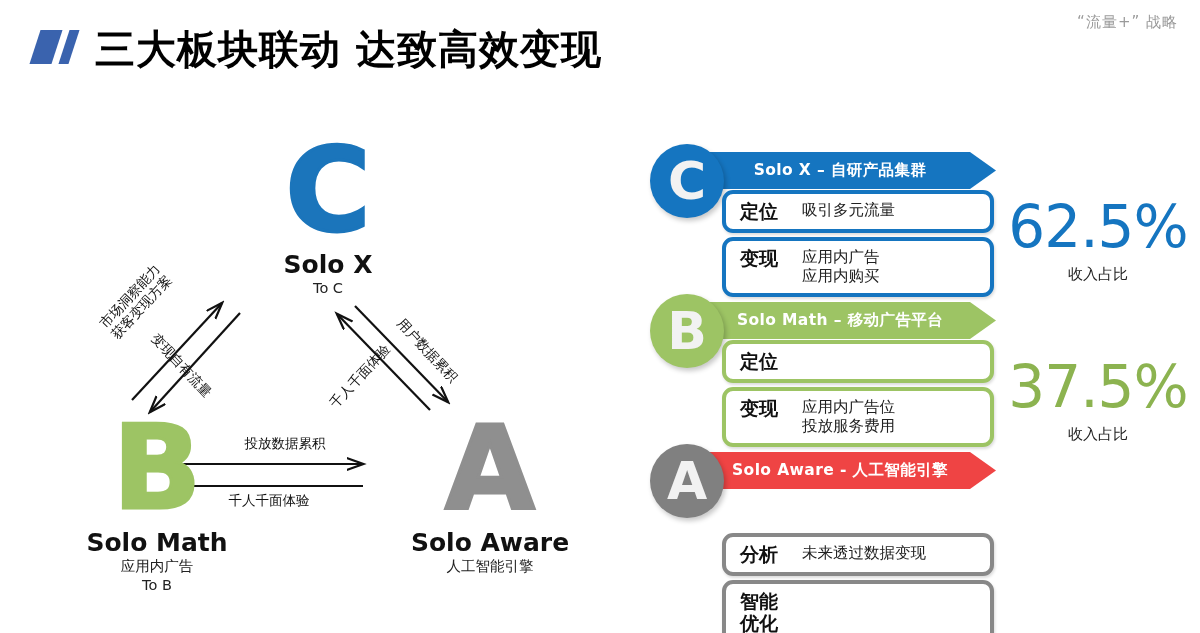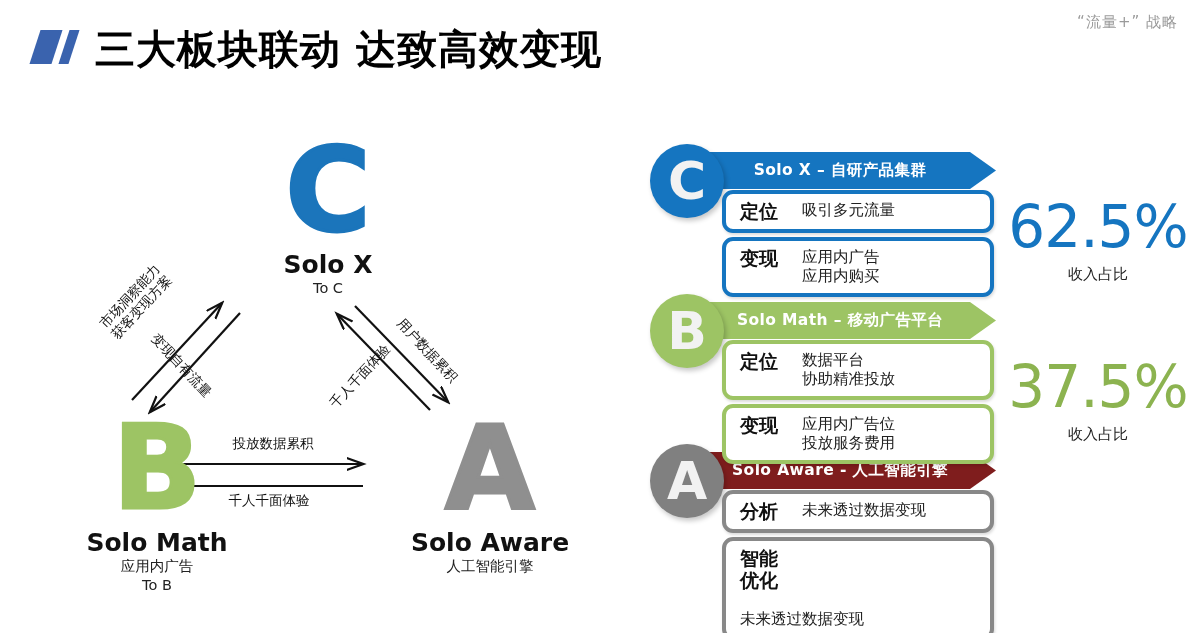--- a/index.html
+++ b/index.html
@@ -174,21 +174,21 @@
     </div>
 
     <div class="edge-label" style="left:406px;top:205px;transform:rotate(47deg);transform-origin:left top;">
       <div>用户数据累积</div>
     </div>
 
     <div class="edge-label" style="left:326px;top:290px;transform:rotate(-47deg);transform-origin:left top;">
       <div>千人千面体验</div>
     </div>
 
-    <div class="edge-label" style="left:218px;top:325px;width:110px;">
+    <div class="edge-label" style="left:230px;top:325px;width:110px;">
       <div>投放数据累积</div>
     </div>
 
     <div class="edge-label" style="left:214px;top:382px;width:110px;">
       <div>千人千面体验</div>
     </div>
   </div>
 
   <div class="panel">
 
@@ -209,40 +209,36 @@
         </div>
       </div>
     </div>
 
     <div class="block" id="block-b" style="top:164px;">
       <div class="circle" style="background:#9dc464;">B</div>
       <div class="banner" style="background:#9dc464;">Solo Math – 移动广告平台</div>
       <div class="rows">
         <div class="row" style="border-color:#9dc464;">
           <div class="k">定位</div>
-          <div class="v">
-              <div>数据平台</div>
-              <div>协助精准投放</div>
-            </div>
         </div>
         <div class="row" style="border-color:#9dc464;">
           <div class="k">变现</div>
           <div class="v">
               <div>应用内广告位</div>
               <div>投放服务费用</div>
             </div>
         </div>
       </div>
     </div>
 
     <div class="block" id="block-a" style="top:314px;">
       <div class="circle" style="background:#808080;">A</div>
-      <div class="banner" style="background:#7f1d1d;">Solo Aware - 人工智能引擎</div>
+      <div class="banner" style="background:#ef4444;">Solo Aware - 人工智能引擎</div>
       <div class="rows">
-        <div class="row" style="border-color:#888888;">
+        <div class="row" style="border-color:#888888;margin-top:43px;">
           <div class="k">分析</div>
           <div class="v">未来透过数据变现</div>
         </div>
         <div class="row" style="border-color:#888888;flex-direction:column;">
           <div class="k">
               <div>智能</div>
               <div>优化</div>
             </div>
           <div class="v">未来透过数据变现</div>
         </div>

